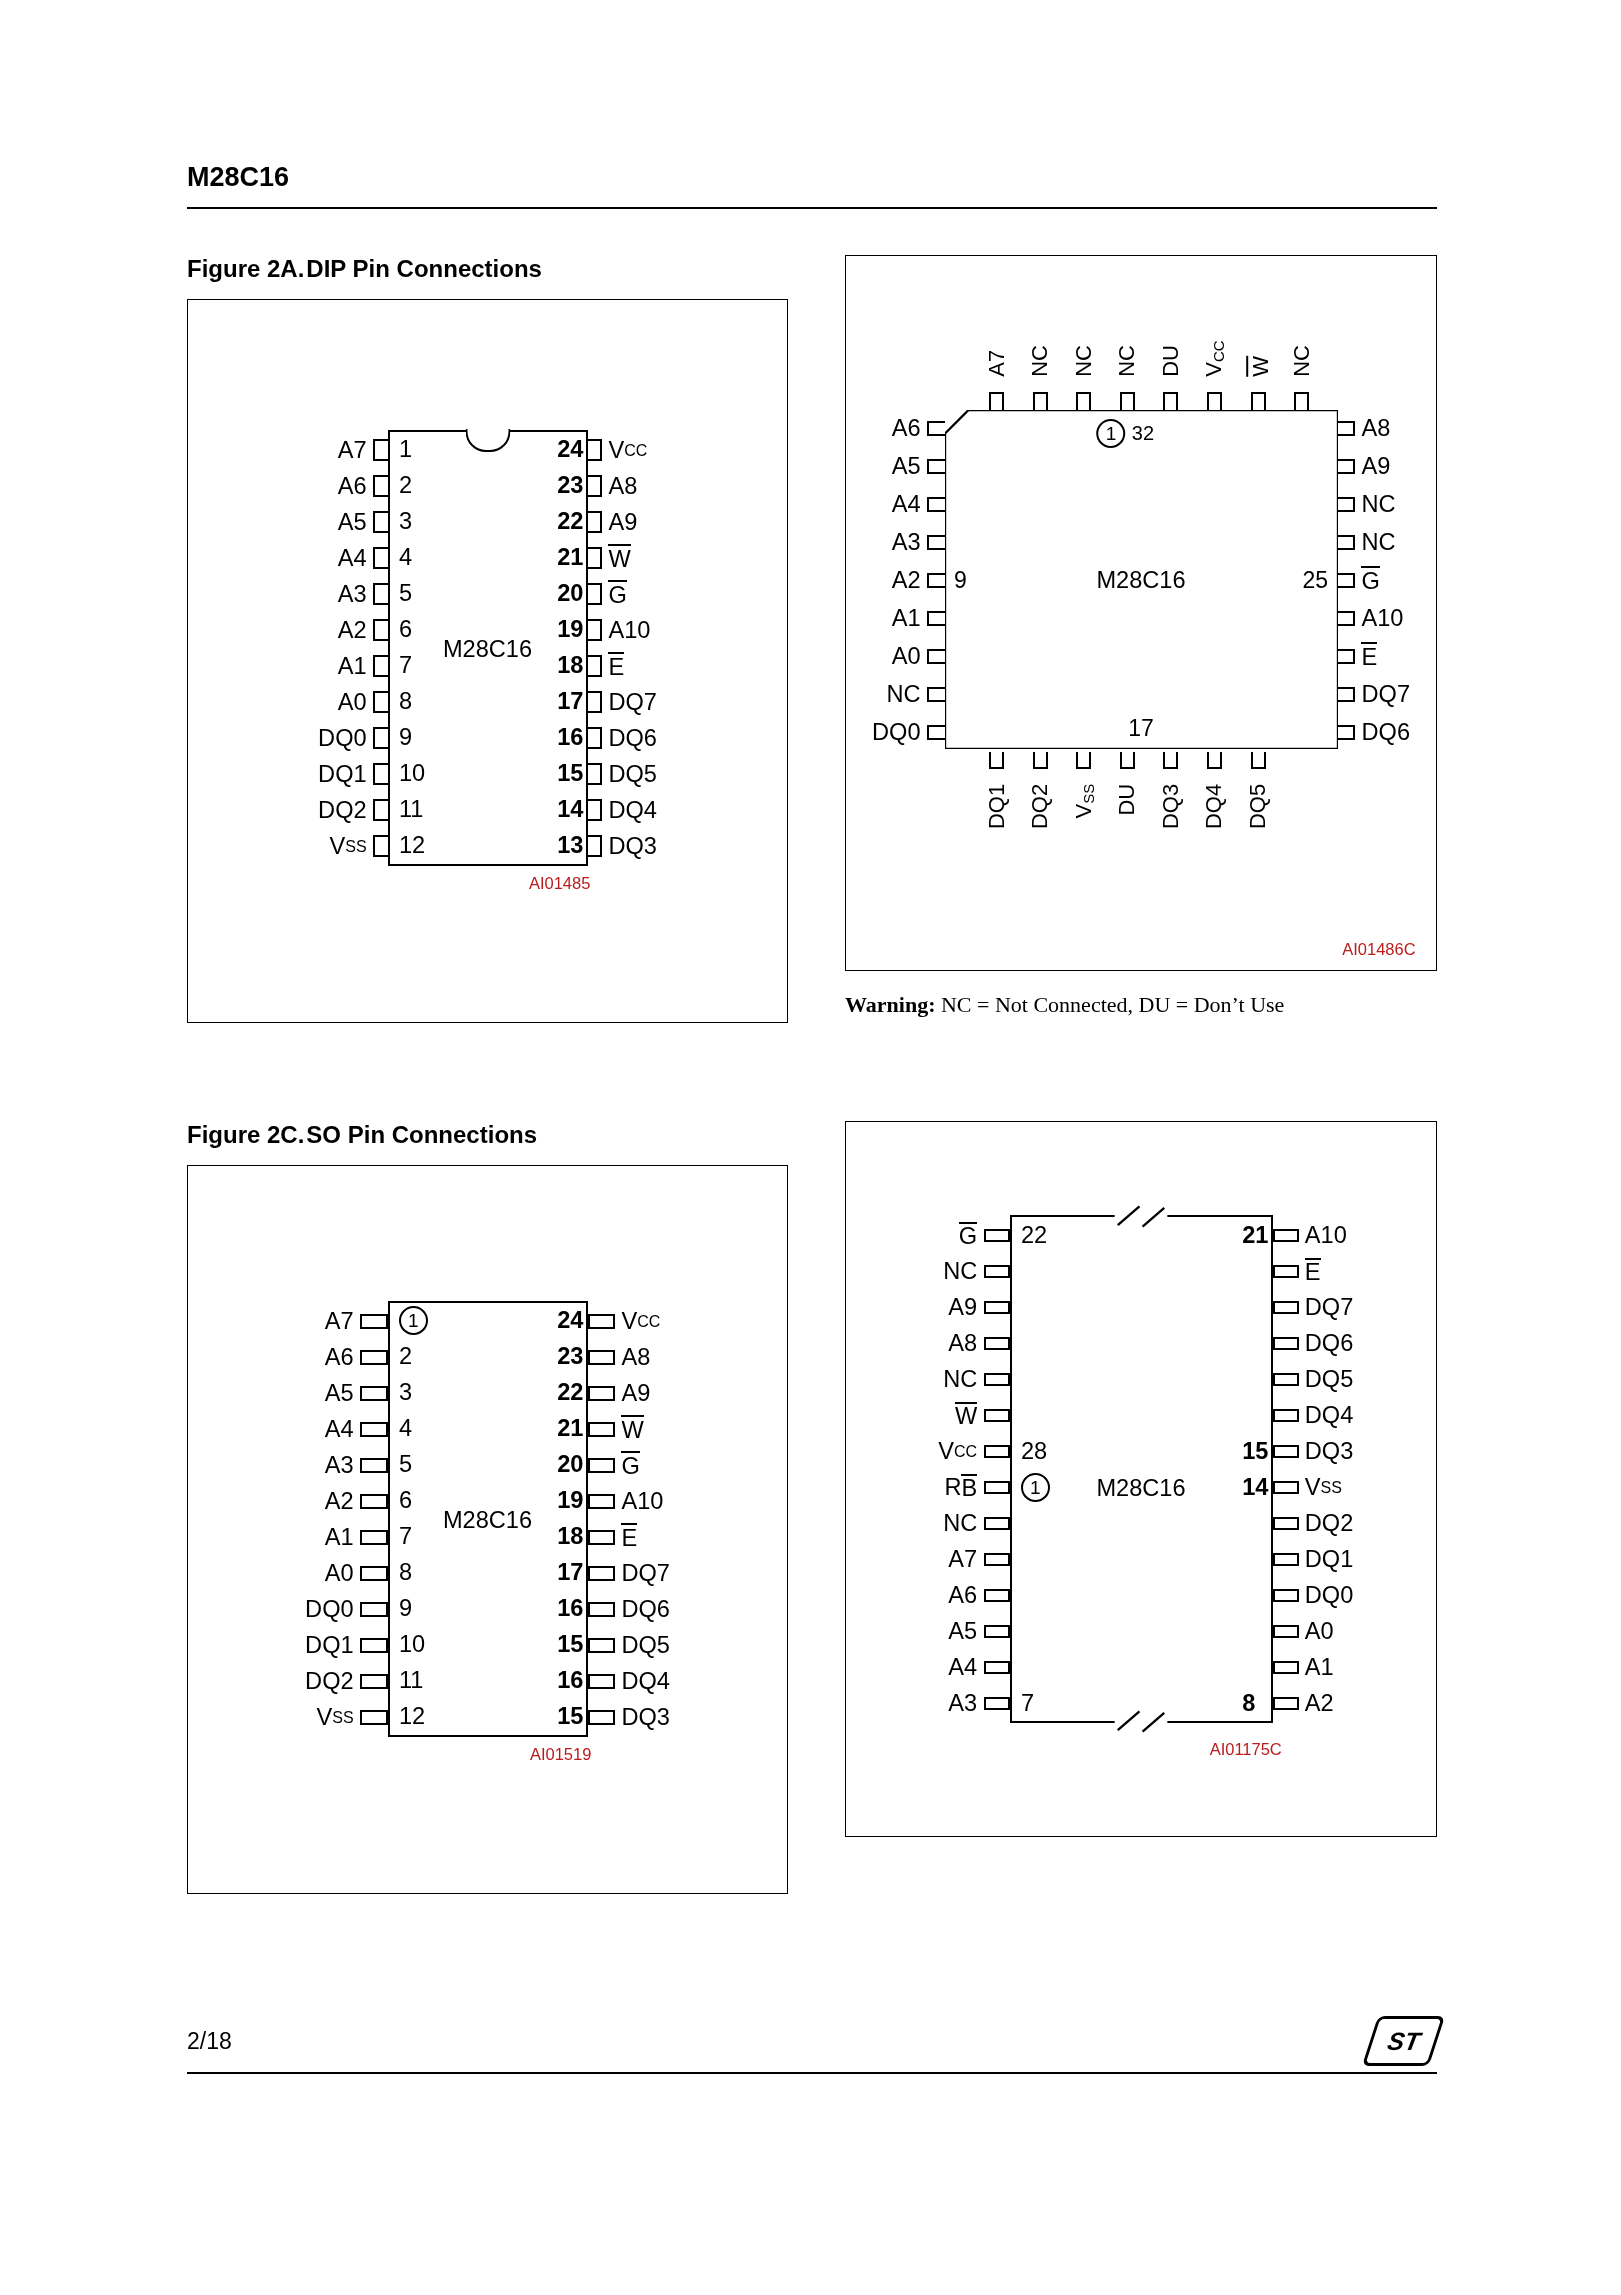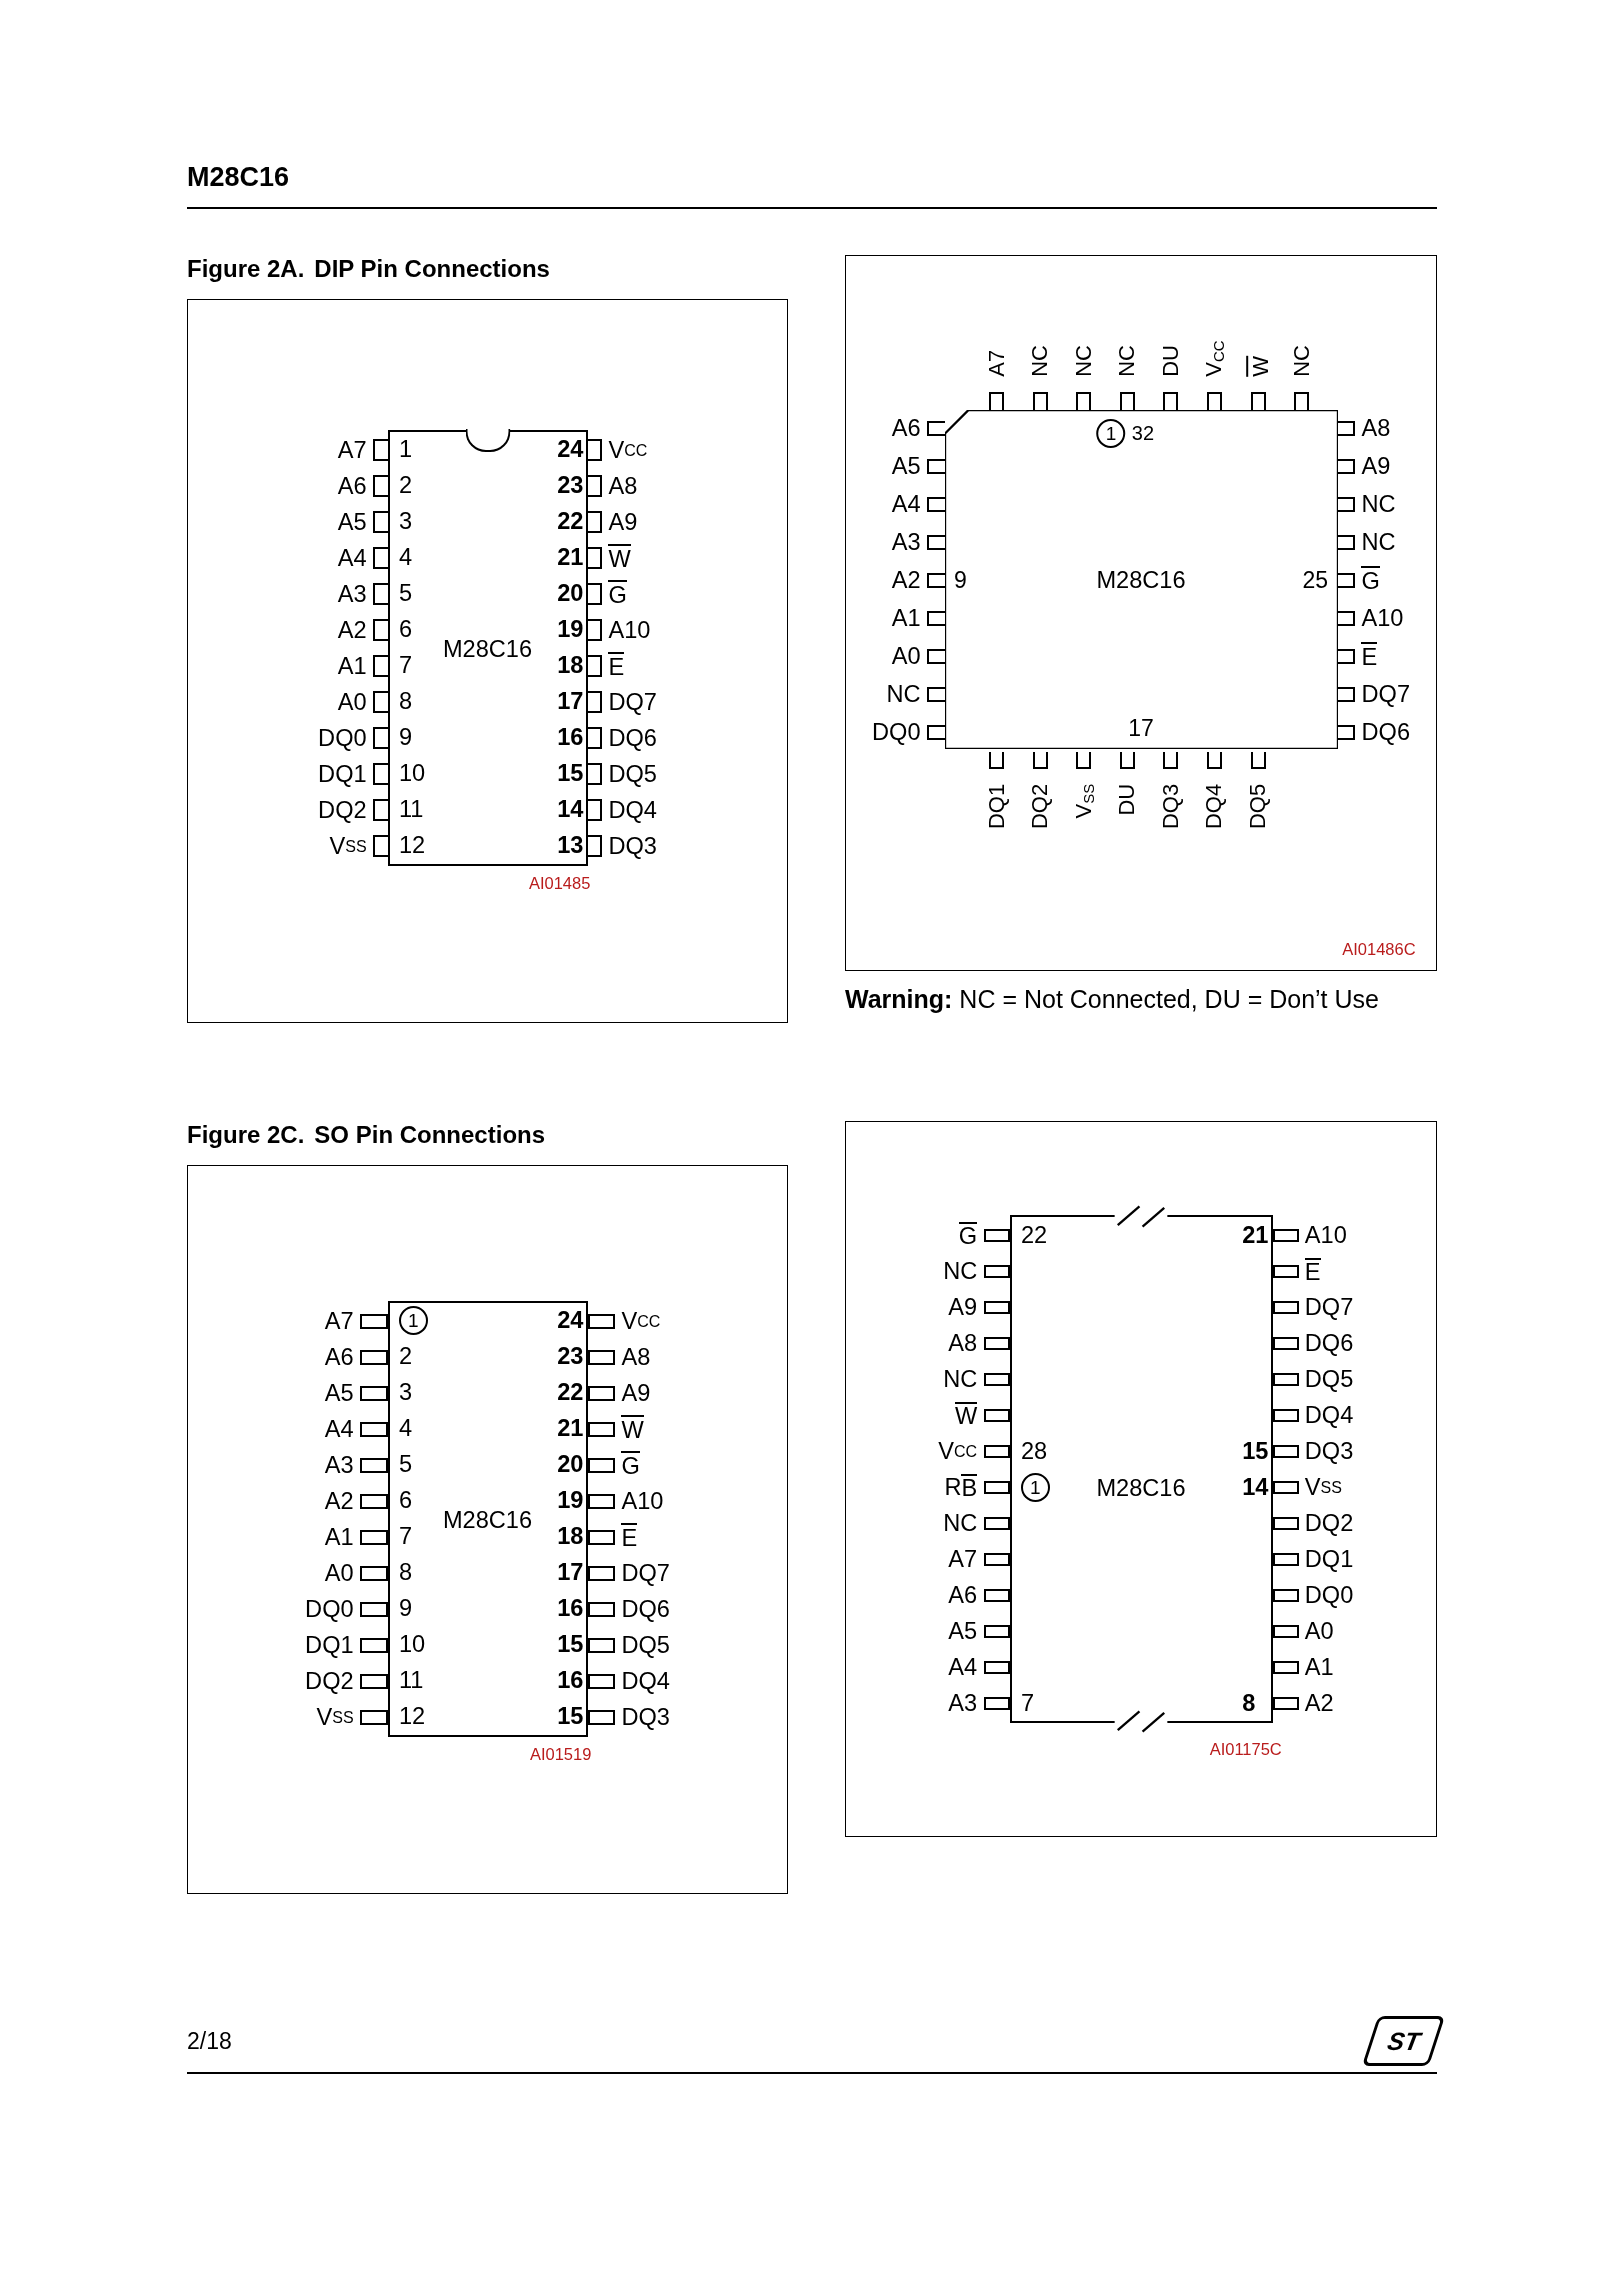--- a/index.html
+++ b/index.html
@@ -13,27 +13,27 @@
   .page-num{font-size:23px;}
   .logo{width:61px;height:44px;border:3.1px solid #000;border-radius:7px;transform:skewX(-18deg);display:flex;align-items:center;justify-content:center;background:#fff;}
   .logo-text{font-style:italic;font-weight:bold;font-size:25px;transform:skewX(8deg);}
 
   
   .figcol{position:absolute;}
   #col-dip{left:187px;top:255px;width:601px;}
   #col-lcc{left:845px;top:255px;width:592px;}
   #col-so{left:187px;top:1121px;width:601px;}
   #col-tsop{left:845px;top:1121px;width:592px;}
-  .figtitle{font-size:24px;font-weight:bold;display:flex;gap:10px;margin:0 0 15.7px 0;white-space:nowrap;}
+  .figtitle{font-size:24px;font-weight:bold;display:flex;gap:2px;margin:0 0 15.7px 0;white-space:nowrap;}
   .figbox{border:1.6px solid #000;box-sizing:border-box;position:relative;display:flex;flex-direction:column;align-items:center;background:#fff;}
   #col-dip .figbox{height:724px;padding-top:130px;}
   #col-lcc .figbox{height:716px;padding-top:57px;}
   #col-so .figbox{height:729px;padding-top:135px;}
   #col-tsop .figbox{height:716px;padding-top:93px;}
-  .warning{margin-top:14px;font-size:25px;}
+  .warning{margin-top:21px;font-size:22px;font-family:Liberation Serif, serif;}
   .wb{font-weight:bold;}
   .caption{font-size:16.5px;color:#b91c1c;white-space:nowrap;}
   .cap-dip{position:absolute;right:93px;bottom:-27px;}
   .cap-so{position:absolute;right:105px;bottom:-27px;}
   .cap-tsop{position:absolute;right:89px;bottom:-36px;}
   .cap-lcc{position:absolute;right:20.4px;bottom:11px;}
   .dwrap{position:relative;}
 
   
   .sub{font-size:0.68em;vertical-align:-0.2em;}

